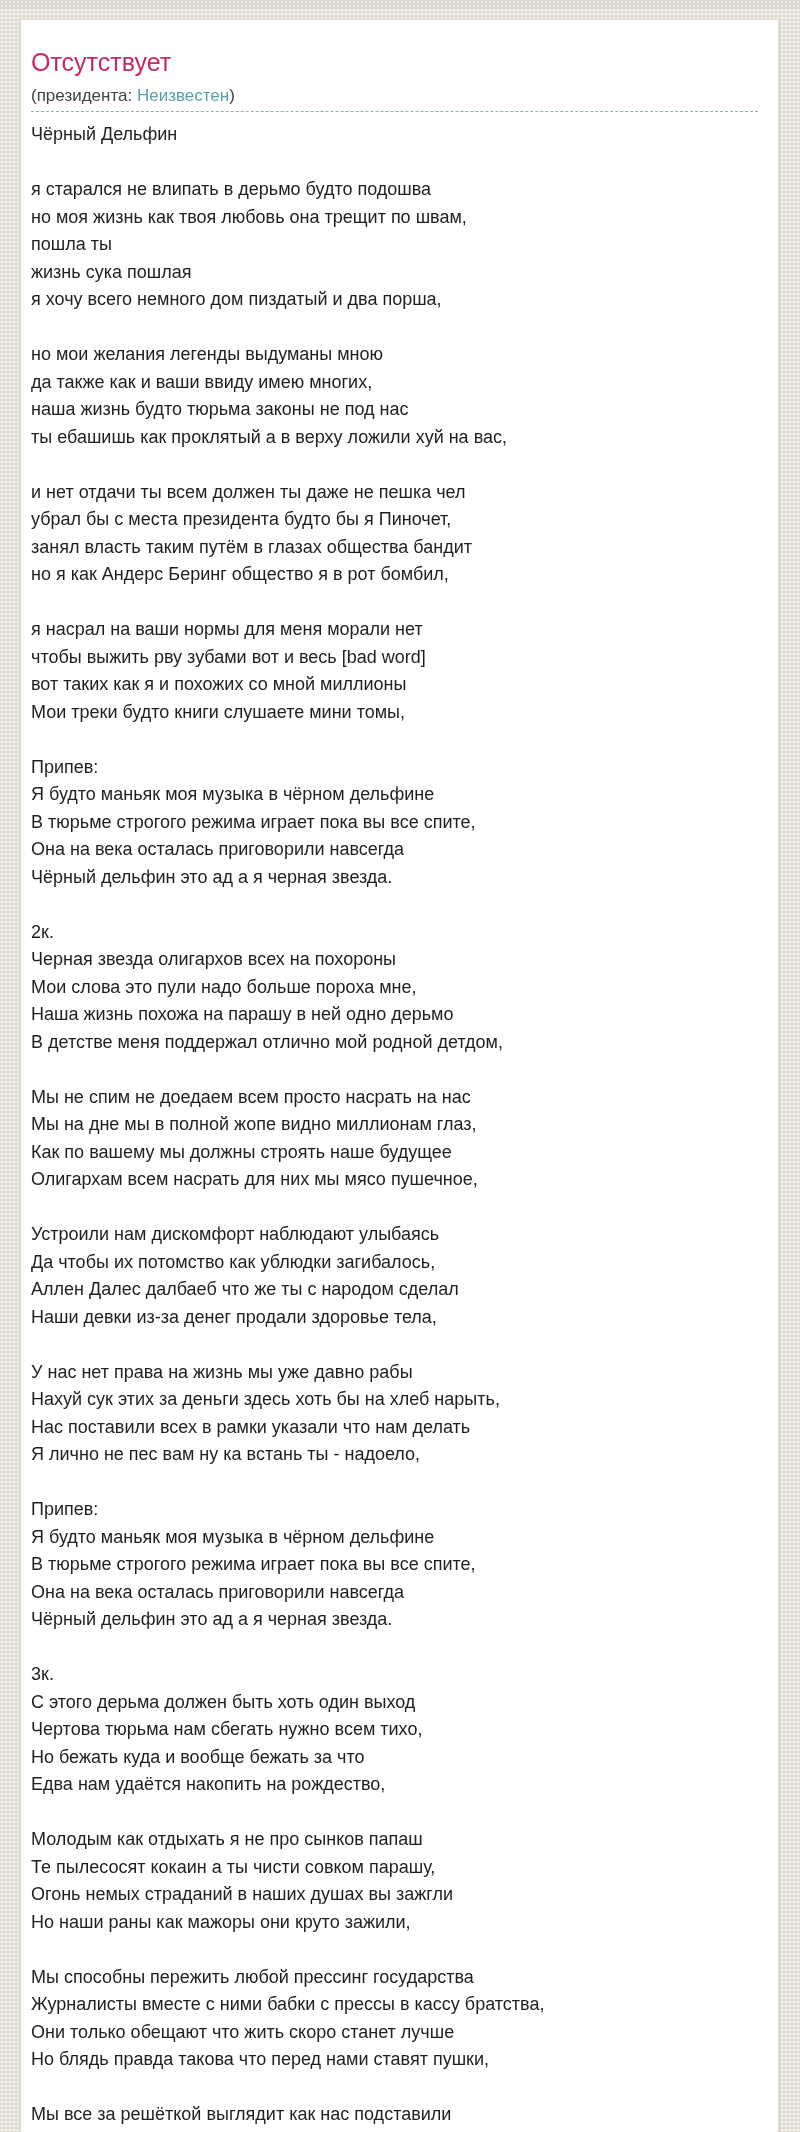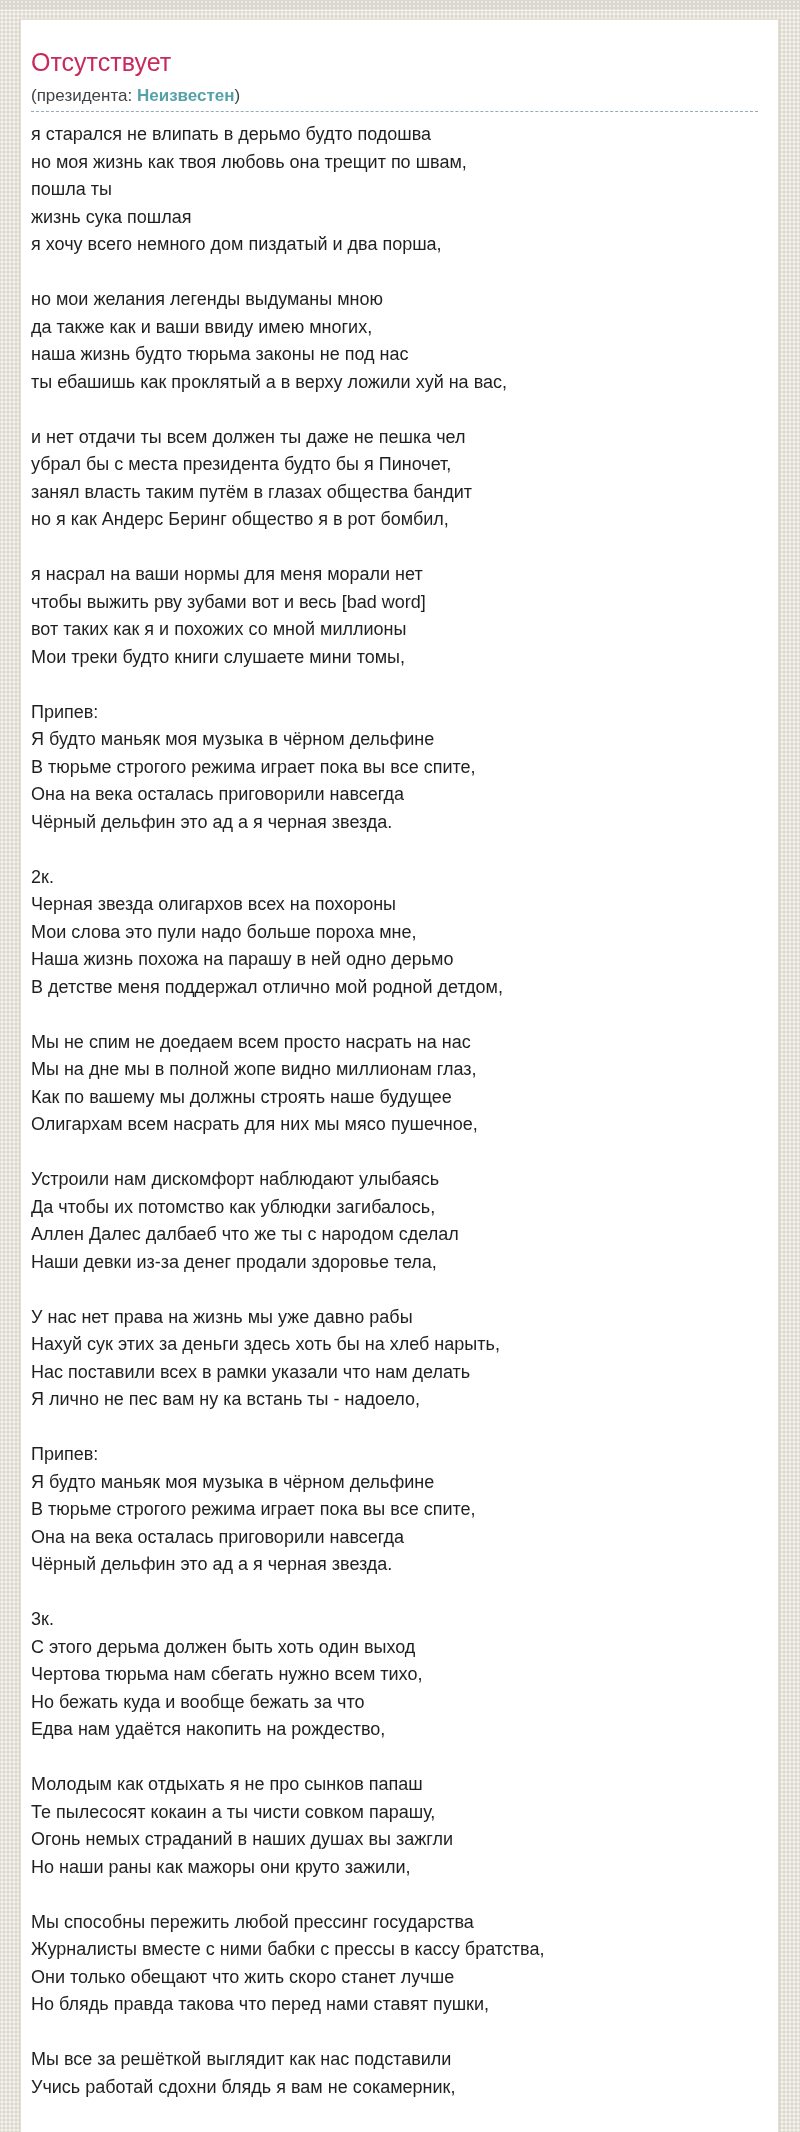--- a/index.html
+++ b/index.html
@@ -43,21 +43,20 @@
   }
   .artist-line {
     font-size: 17px;
     line-height: 20px;
     color: #404345;
   }
   .artist-line a {
     color: #55a1a8;
     text-decoration: none;
     cursor: pointer;
-    font-weight: bold;
   }
   .lyrics {
     margin-top: 9px;
     font-size: 18px;
     line-height: 27.5px;
     color: #1f1f1f;
   }
   .lyrics p { margin: 0 0 27.5px 0; }
   .lyrics p:last-child { margin-bottom: 0; }
 </style>
@@ -66,15 +65,16 @@
 
 <div class="top-strip"></div>
 
 <div class="card">
   <div class="song-header">
     <h1>Отсутствует</h1>
     <div class="artist-line"><span>(президента: </span><a href="#">Неизвестен</a><span>)</span></div>
   </div>
 
   <div class="lyrics">
+    <p>Чёрный Дельфин</p>
     <span id="stanzas"><p><span>я старался не влипать в дерьмо будто подошва</span><br><span>но моя жизнь как твоя любовь она трещит по швам,</span><br><span>пошла ты</span><br><span>жизнь сука пошлая</span><br><span>я хочу всего немного дом пиздатый и два порша,</span></p><p><span>но мои желания легенды выдуманы мною</span><br><span>да также как и ваши ввиду имею многих,</span><br><span>наша жизнь будто тюрьма законы не под нас</span><br><span>ты ебашишь как проклятый а в верху ложили хуй на вас,</span></p><p><span>и нет отдачи ты всем должен ты даже не пешка чел</span><br><span>убрал бы с места президента будто бы я Пиночет,</span><br><span>занял власть таким путём в глазах общества бандит</span><br><span>но я как Андерс Беринг общество я в рот бомбил,</span></p><p><span>я насрал на ваши нормы для меня морали нет</span><br><span>чтобы выжить рву зубами вот и весь [bad word]</span><br><span>вот таких как я и похожих со мной миллионы</span><br><span>Мои треки будто книги слушаете мини томы,</span></p><p><span>Припев:</span><br><span>Я будто маньяк моя музыка в чёрном дельфине</span><br><span>В тюрьме строгого режима играет пока вы все спите,</span><br><span>Она на века осталась приговорили навсегда</span><br><span>Чёрный дельфин это ад а я черная звезда.</span></p><p><span>2к.</span><br><span>Черная звезда олигархов всех на похороны</span><br><span>Мои слова это пули надо больше пороха мне,</span><br><span>Наша жизнь похожа на парашу в ней одно дерьмо</span><br><span>В детстве меня поддержал отлично мой родной детдом,</span></p><p><span>Мы не спим не доедаем всем просто насрать на нас</span><br><span>Мы на дне мы в полной жопе видно миллионам глаз,</span><br><span>Как по вашему мы должны строять наше будущее</span><br><span>Олигархам всем насрать для них мы мясо пушечное,</span></p><p><span>Устроили нам дискомфорт наблюдают улыбаясь</span><br><span>Да чтобы их потомство как ублюдки загибалось,</span><br><span>Аллен Далес далбаеб что же ты с народом сделал</span><br><span>Наши девки из-за денег продали здоровье тела,</span></p><p><span>У нас нет права на жизнь мы уже давно рабы</span><br><span>Нахуй сук этих за деньги здесь хоть бы на хлеб нарыть,</span><br><span>Нас поставили всех в рамки указали что нам делать</span><br><span>Я лично не пес вам ну ка встань ты - надоело,</span></p><p><span>Припев:</span><br><span>Я будто маньяк моя музыка в чёрном дельфине</span><br><span>В тюрьме строгого режима играет пока вы все спите,</span><br><span>Она на века осталась приговорили навсегда</span><br><span>Чёрный дельфин это ад а я черная звезда.</span></p><p><span>3к.</span><br><span>С этого дерьма должен быть хоть один выход</span><br><span>Чертова тюрьма нам сбегать нужно всем тихо,</span><br><span>Но бежать куда и вообще бежать за что</span><br><span>Едва нам удаётся накопить на рождество,</span></p><p><span>Молодым как отдыхать я не про сынков папаш</span><br><span>Те пылесосят кокаин а ты чисти совком парашу,</span><br><span>Огонь немых страданий в наших душах вы зажгли</span><br><span>Но наши раны как мажоры они круто зажили,</span></p><p><span>Мы способны пережить любой прессинг государства</span><br><span>Журналисты вместе с ними бабки с прессы в кассу братства,</span><br><span>Они только обещают что жить скоро станет лучше</span><br><span>Но блядь правда такова что перед нами ставят пушки,</span></p><p><span>Мы все за решёткой выглядит как нас подставили</span><br><span>Учись работай сдохни блядь я вам не сокамерник,</span><br><br></p></span>
   </div>
 </div>
 
 </body></html>

